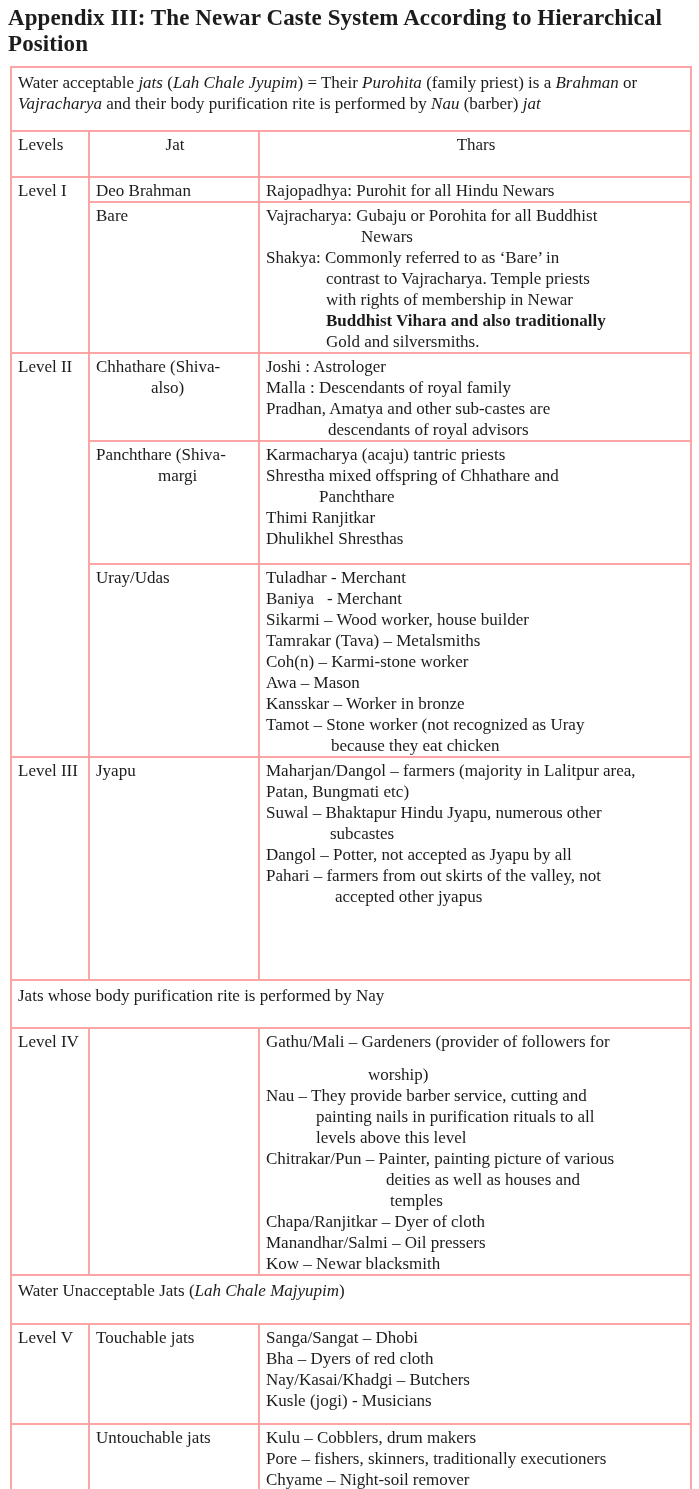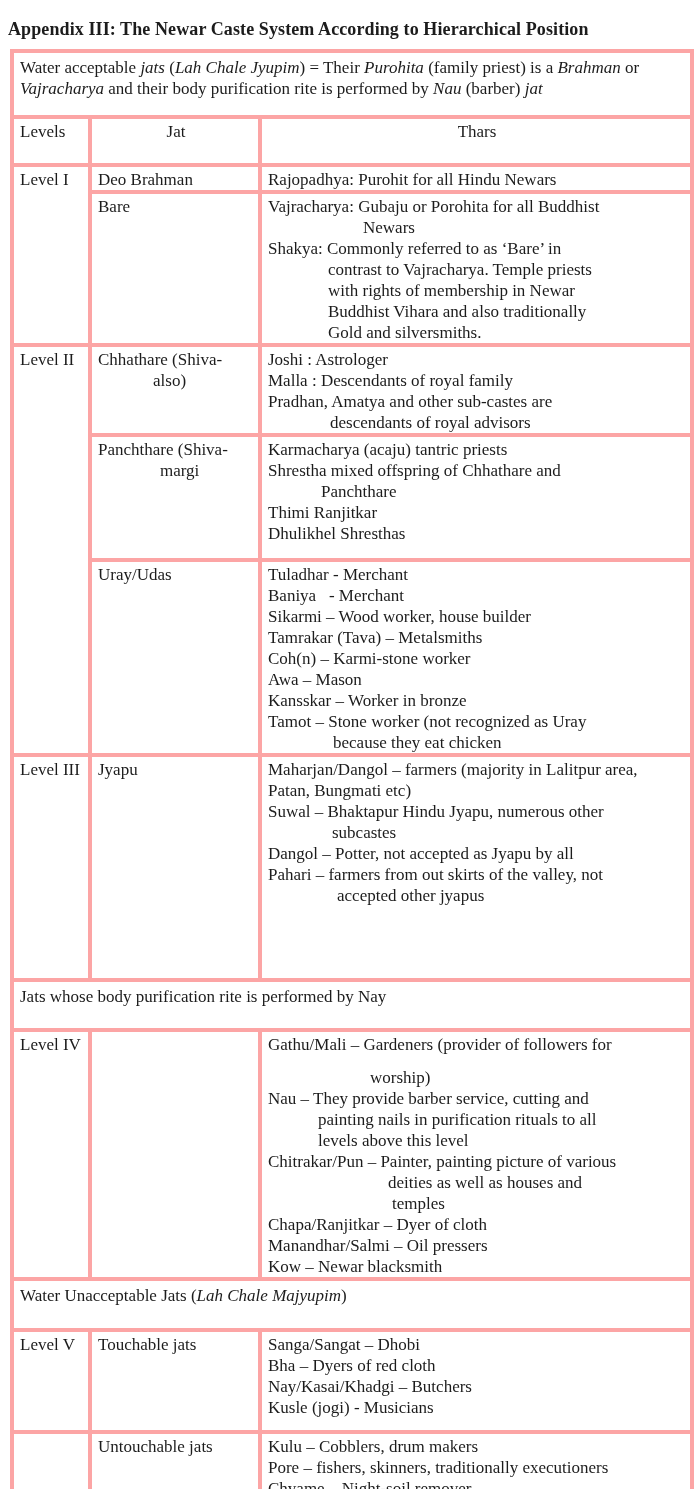--- a/index.html
+++ b/index.html
@@ -4,30 +4,30 @@
 <style>
   html,body{margin:0;padding:0;background:#ffffff;}
   body{
     width:699px;height:1489px;overflow:hidden;
     font-family:"Liberation Serif","DejaVu Serif",serif;
     color:#1c1c1c;
     -webkit-font-smoothing:antialiased;
   }
   .page{padding:3px 0 0 8px;}
   .title{
-    font-size:18px;font-weight:bold;margin:16px 0 9px 0;
+    font-size:23px;font-weight:bold;margin:2px 0 9px 0;
     letter-spacing:.1px;
   }
   table.caste{
     border-collapse:collapse;table-layout:fixed;
     width:680px;margin-left:2px;
     font-size:17px;line-height:21px;
   }
   td{
-    border:4px solid #fca5a5;
+    border:2px solid #fca5a5;
     vertical-align:top;
     padding:2px 4px 0 6px;
     overflow:hidden;
   }
   td.span-cell{padding-top:4px;}
   td.hdr-jat,td.hdr-thars{text-align:center;}
   .ln{white-space:pre-wrap;}
   .it{font-style:italic;}
   
   .r0 td{height:58px}
@@ -79,21 +79,21 @@
         <tr class="r3">
           <td class="jat-cell">
             <div class="ln">Bare</div>
           </td>
           <td class="thars-cell">
             <div class="ln">Vajracharya: Gubaju or Porohita for all Buddhist</div>
             <div class="ln" style="padding-left: 95px;">Newars</div>
             <div class="ln">Shakya: Commonly referred to as ‘Bare’ in</div>
             <div class="ln" style="padding-left: 60px;">contrast to Vajracharya. Temple priests</div>
             <div class="ln" style="padding-left: 60px;">with rights of membership in Newar</div>
-            <div class="ln" style="padding-left: 60px;">Buddhist Vihara and also traditionally</div>
+            <div class="ln" style="padding-left: 60px; font-weight: bold;">Buddhist Vihara and also traditionally</div>
             <div class="ln" style="padding-left: 60px;">Gold and silversmiths.</div>
           </td>
         </tr>
         <tr class="r4">
           <td class="level-cell" rowspan="3">Level II</td>
           <td class="jat-cell">
             <div class="ln">Chhathare (Shiva-</div>
             <div class="ln" style="padding-left: 55px;">also)</div>
           </td>
           <td class="thars-cell">

